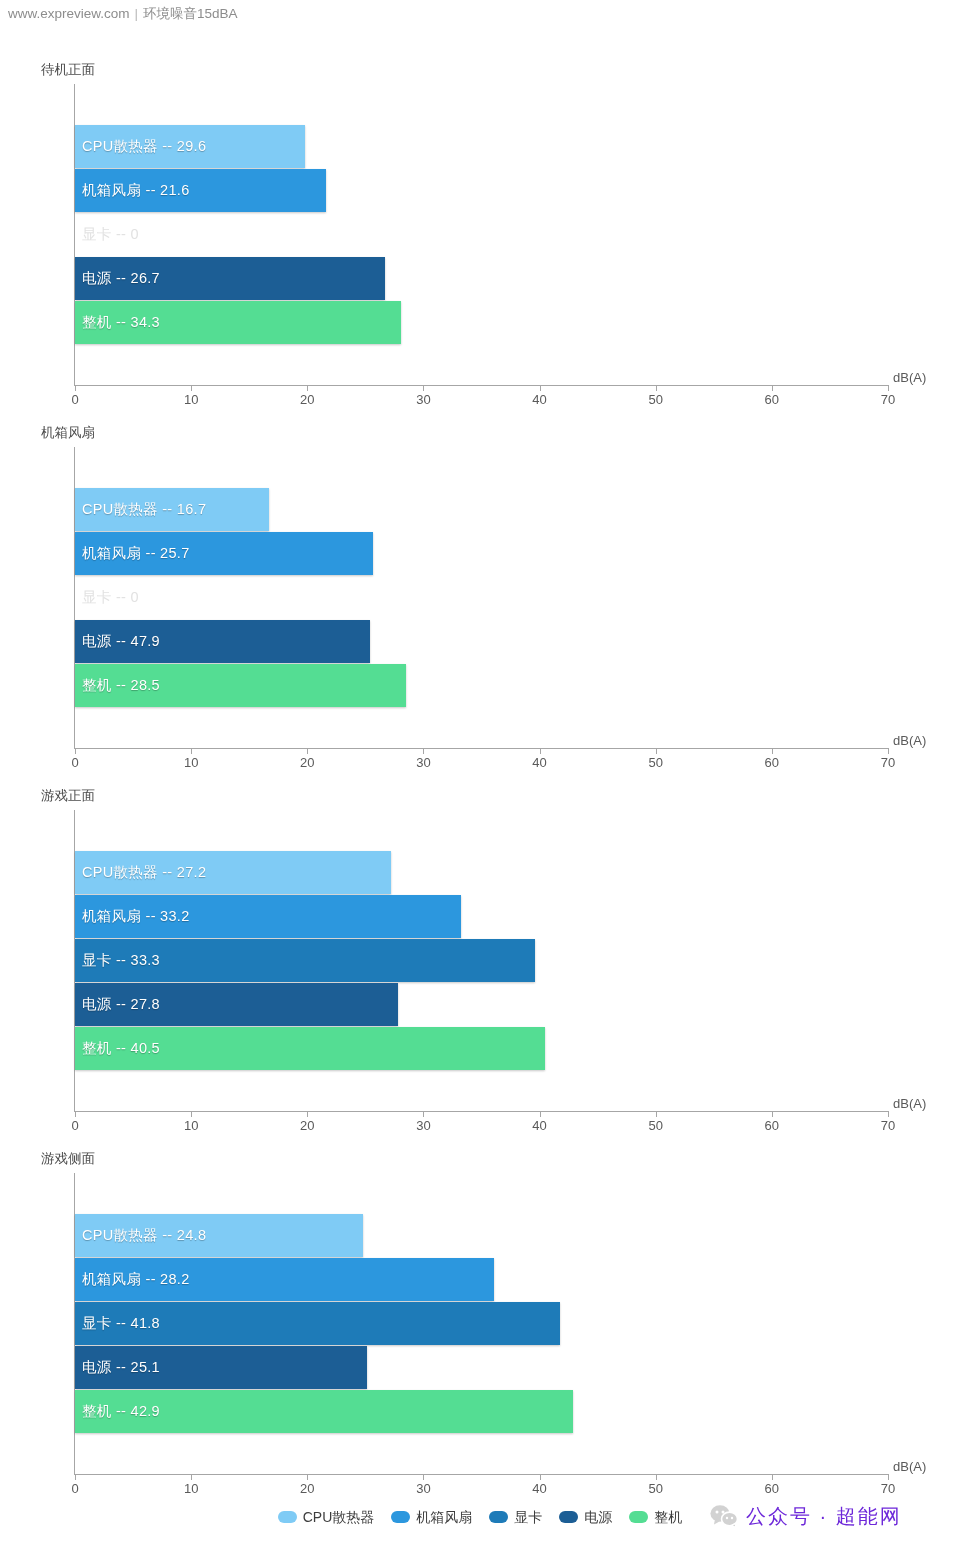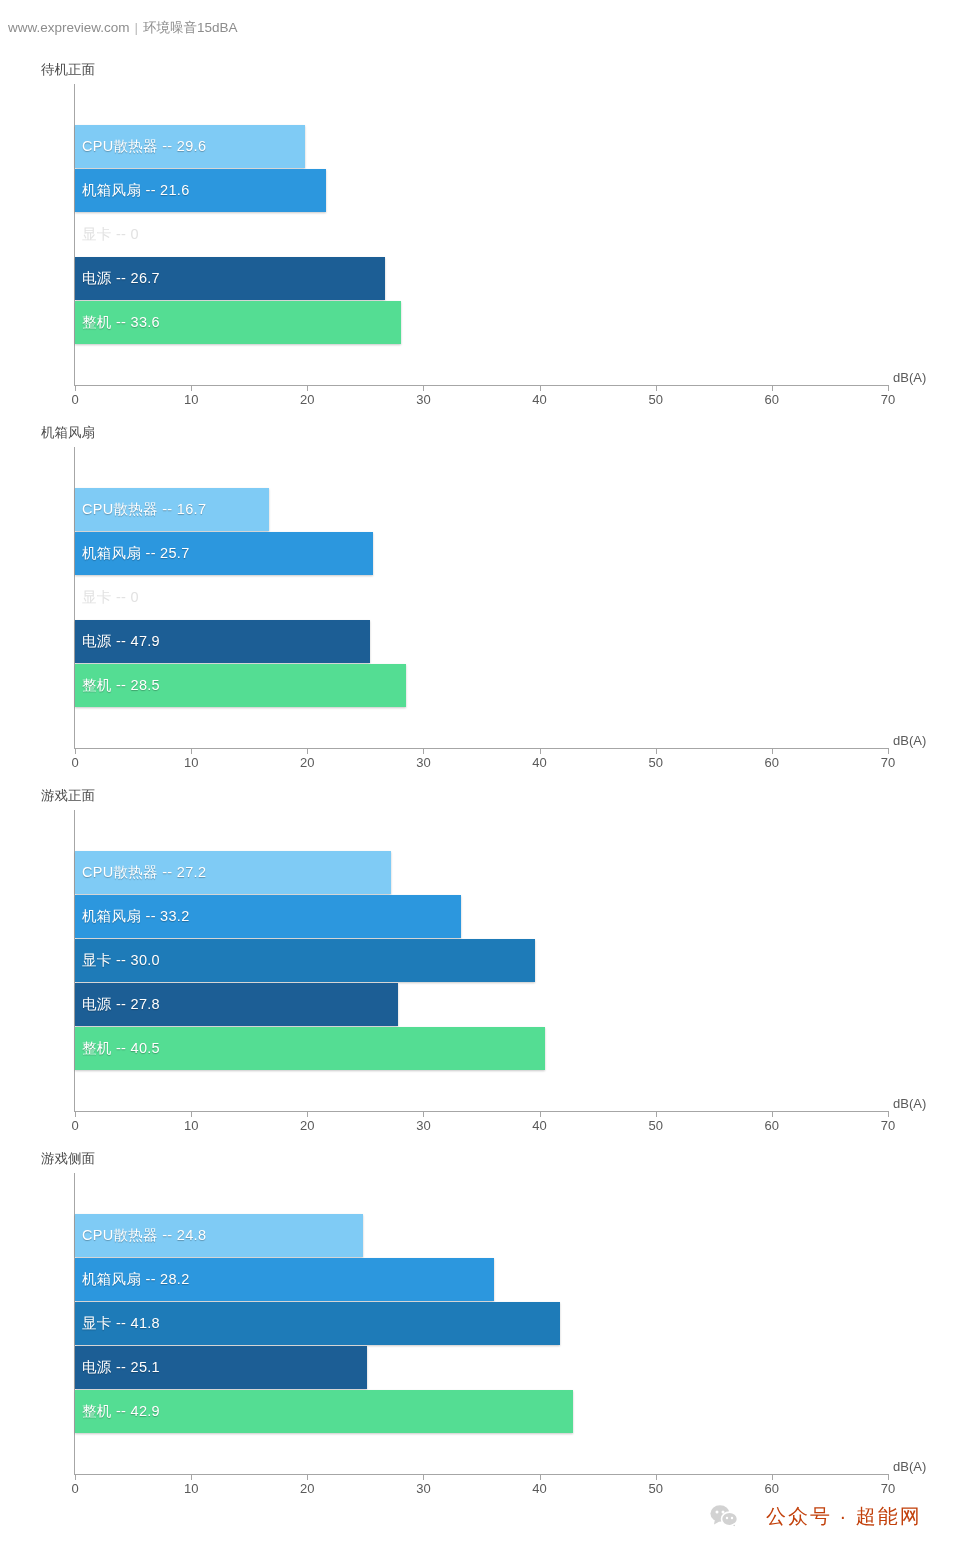--- a/index.html
+++ b/index.html
@@ -32,21 +32,21 @@
   }
   .chart-title {
     font-size: 19.5px;
     font-weight: bold;
     color: #1a1a1a;
     letter-spacing: 0.2px;
     line-height: 26px;
     white-space: nowrap;
   }
   .subtitle {
-    margin-top: 14px;
+    margin-top: 0;
     font-size: 13.5px;
     color: #8d8d8d;
     line-height: 19px;
     white-space: nowrap;
   }
   .subtitle .sep {
     color: #b8b8b8;
     padding: 0 5px;
   }
 
@@ -184,25 +184,24 @@
     position: absolute;
     left: 710px;
     top: 1504px;
     display: flex;
     align-items: center;
     gap: 8px;
   }
   .wm-icon { display:block; }
   .wm-text {
     font-size: 20px;
-    color: #c2410c;
+    color: #6d28d9;
     letter-spacing: 2px;
     white-space: nowrap;
     line-height: 24px;
-    margin-left: 20px;
   }
 </style>
 </head>
 <body>
 
 <div id="root">
 
   <div class="header">
     <div class="subtitle">
       <span>www.expreview.com</span><span class="sep">|</span><span>环境噪音15dBA</span>
@@ -244,21 +243,21 @@
             <div class="bar-row zero" style="top: 129px;">
               <div class="bar" style="width: 0px; background: rgb(30, 123, 184);"></div>
               <div class="bar-label">显卡  --  0</div>
             </div>
             <div class="bar-row" style="top: 173px;">
               <div class="bar" style="width: 310.101px; background: rgb(28, 94, 149);"></div>
               <div class="bar-label">电源  --  26.7</div>
             </div>
             <div class="bar-row" style="top: 217px;">
               <div class="bar" style="width: 326.361px; background: rgb(84, 221, 147);"></div>
-              <div class="bar-label">整机  --  33.6</div>
+              <div class="bar-label">整机  --  34.3</div>
             </div>
           </div>
         </div>
       </div>
       <div class="panel" style="top: 425px;">
         <div class="panel-label">机箱风扇</div>
         <div class="plot" style="height: 331px;">
           <div class="yaxis" style="height: 301px;"></div>
           <div class="xaxis" style="top: 301px;"></div>
           <div class="tick" style="left: 75px; top: 301px;"></div>
@@ -328,21 +327,21 @@
             <div class="bar-row" style="top: 41px;">
               <div class="bar" style="width: 315.909px; background: rgb(127, 203, 245);"></div>
               <div class="bar-label">CPU散热器  --  27.2</div>
             </div>
             <div class="bar-row" style="top: 85px;">
               <div class="bar" style="width: 385.594px; background: rgb(44, 151, 222);"></div>
               <div class="bar-label">机箱风扇  --  33.2</div>
             </div>
             <div class="bar-row" style="top: 129px;">
               <div class="bar" style="width: 459.926px; background: rgb(30, 123, 184);"></div>
-              <div class="bar-label">显卡  --  30.0</div>
+              <div class="bar-label">显卡  --  33.3</div>
             </div>
             <div class="bar-row" style="top: 173px;">
               <div class="bar" style="width: 322.877px; background: rgb(28, 94, 149);"></div>
               <div class="bar-label">电源  --  27.8</div>
             </div>
             <div class="bar-row" style="top: 217px;">
               <div class="bar" style="width: 470.379px; background: rgb(84, 221, 147);"></div>
               <div class="bar-label">整机  --  40.5</div>
             </div>
           </div>
@@ -389,20 +388,42 @@
             </div>
             <div class="bar-row" style="top: 217px;">
               <div class="bar" style="width: 498.253px; background: rgb(84, 221, 147);"></div>
               <div class="bar-label">整机  --  42.9</div>
             </div>
           </div>
         </div>
       </div>
     </div>
 
+  <div class="legend" id="legend">
+      <div class="legend-item">
+        <span class="legend-swatch" style="background: rgb(127, 203, 245);"></span>
+        <span class="legend-text">CPU散热器</span>
+      </div>
+      <div class="legend-item">
+        <span class="legend-swatch" style="background: rgb(44, 151, 222);"></span>
+        <span class="legend-text">机箱风扇</span>
+      </div>
+      <div class="legend-item">
+        <span class="legend-swatch" style="background: rgb(30, 123, 184);"></span>
+        <span class="legend-text">显卡</span>
+      </div>
+      <div class="legend-item">
+        <span class="legend-swatch" style="background: rgb(28, 94, 149);"></span>
+        <span class="legend-text">电源</span>
+      </div>
+      <div class="legend-item">
+        <span class="legend-swatch" style="background: rgb(84, 221, 147);"></span>
+        <span class="legend-text">整机</span>
+      </div>
+    </div>
 
   <div class="watermark">
     <svg class="wm-icon" width="28" height="24" viewBox="0 0 28 24">
       <ellipse cx="10" cy="9.5" rx="9.6" ry="8.2" fill="#d2d2d2"></ellipse>
       <polygon points="5,15 4,20.5 9.5,17.5" fill="#d2d2d2"></polygon>
       <ellipse cx="19.5" cy="15" rx="8" ry="6.9" fill="#d2d2d2" stroke="#ffffff" stroke-width="1.6"></ellipse>
       <polygon points="25,19.5 26.2,23.6 21.5,21.4" fill="#d2d2d2" stroke="#ffffff" stroke-width="1.2"></polygon>
       <circle cx="7" cy="8" r="1.5" fill="#ffffff"></circle>
       <circle cx="13" cy="8" r="1.5" fill="#ffffff"></circle>
       <circle cx="17" cy="14" r="1.2" fill="#ffffff"></circle>

